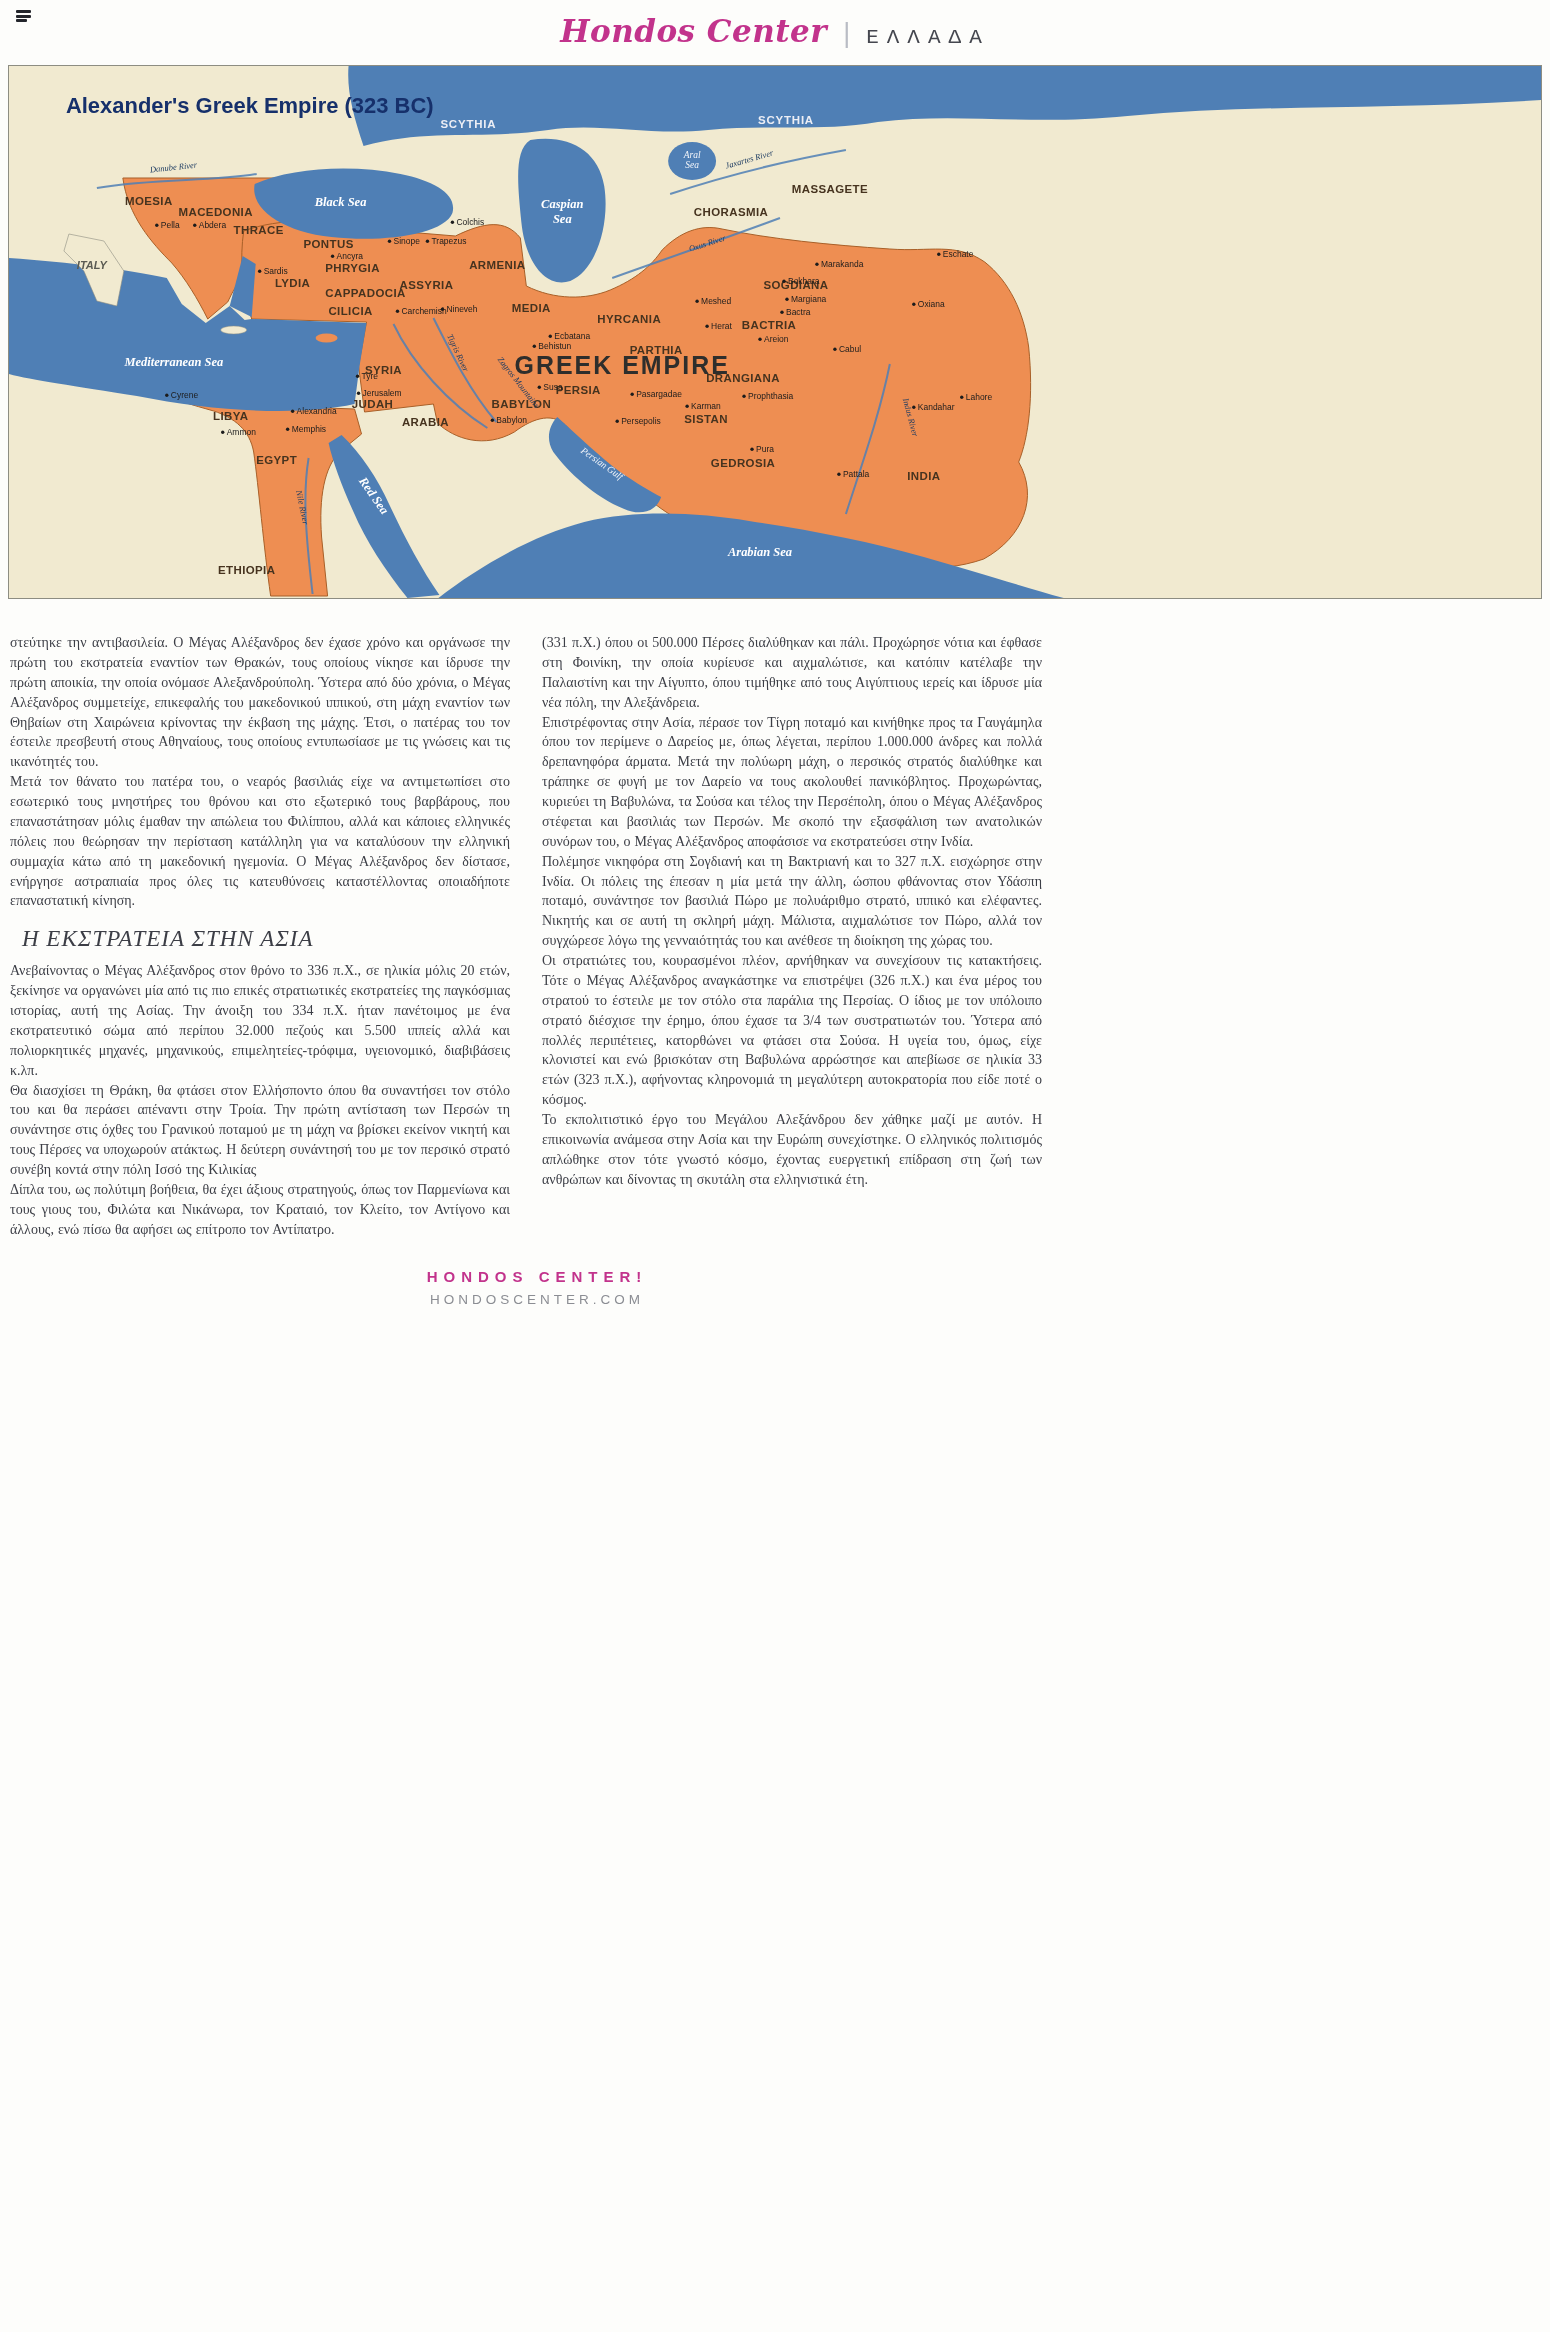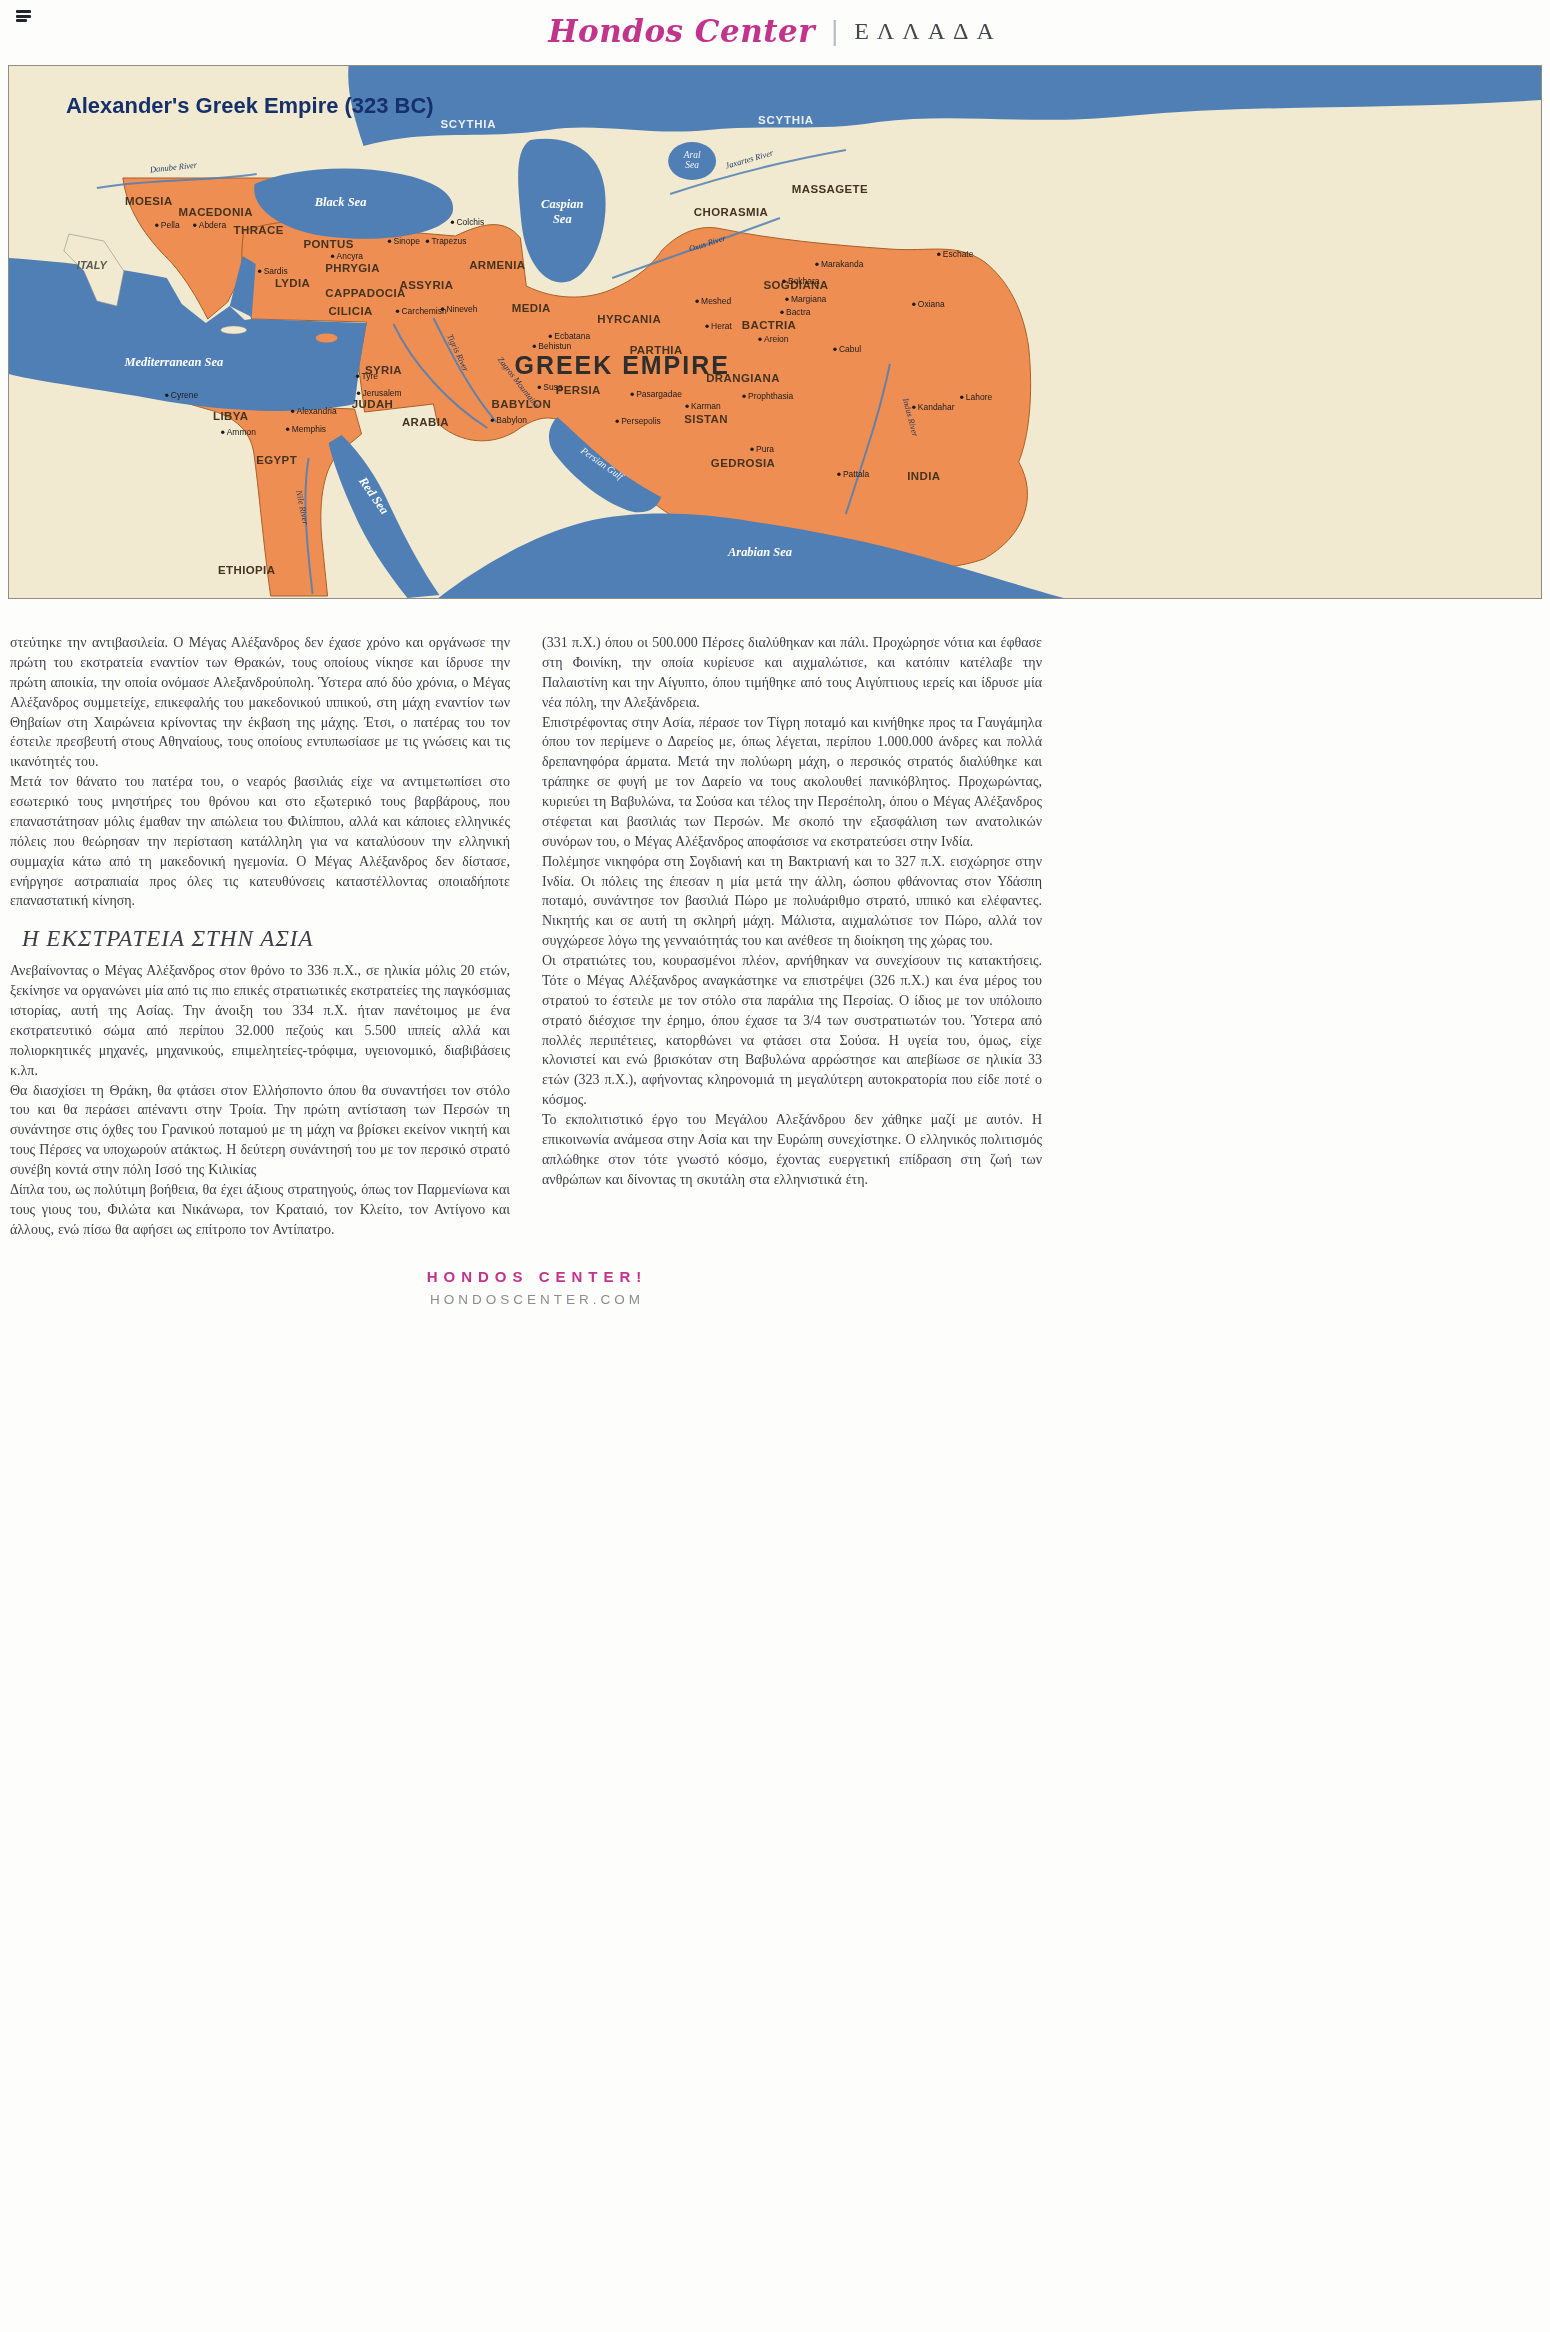--- a/index.html
+++ b/index.html
@@ -9,25 +9,25 @@
     background:#fdfdfb;
     font-family:"Liberation Serif", serif;
   }
 
   
   .page-header { height:62px; position:relative; display:flex; align-items:center; justify-content:center; }
   .menu-icon { position:absolute; left:16px; top:10px; width:15px; height:12px;
     display:flex; flex-direction:column; justify-content:space-between; cursor:pointer; }
   .menu-icon i { display:block; height:3px; background:#23252b; border-radius:1px; }
   .menu-icon i:last-child { width:70%; }
-  .brand-row { display:flex; align-items:center; gap:16px; }
+  .brand-row { display:flex; align-items:flex-end; gap:16px; }
   .brand { font-family:"DejaVu Serif", serif; font-style:italic; font-weight:bold;
     font-size:31px; color:#c2338c; letter-spacing:.5px; }
   .brand-sep { font-family:"Liberation Sans", sans-serif; font-weight:300; font-size:27px; color:#b9bcc4; }
-  .section-name { font-family:Liberation Serif, serif; font-size:24px; letter-spacing:8px; color:#45474f; }
+  .section-name { font-family:Liberation Mono, monospace; font-size:21px; letter-spacing:8px; color:#45474f; }
 
   
   .map-wrap { margin:3px 8px 0 8px; height:534px; border:1px solid #8d8d82; background:#c2410c; }
   #map-svg { display:block; width:100%; height:100%; }
   .ml-title  { font:bold 22px "Liberation Sans", sans-serif; fill:#16306b; text-anchor:start; }
   .ml-region { font:bold 11.5px "Liberation Sans", sans-serif; fill:#46331f; text-anchor:middle; letter-spacing:.4px; }
   .ml-region-light { font:bold 11.5px "Liberation Sans", sans-serif; fill:#eceef5; text-anchor:middle; letter-spacing:.8px; }
   .ml-region-it { font:italic bold 11px "Liberation Sans", sans-serif; fill:#5a5a52; text-anchor:middle; }
   .ml-empire { font:bold 25px "Liberation Sans", sans-serif; fill:#2e2e2c; text-anchor:middle; letter-spacing:2px; }
   .ml-sea    { font:italic bold 12.5px "Liberation Serif", serif; fill:#ffffff; text-anchor:middle; }

